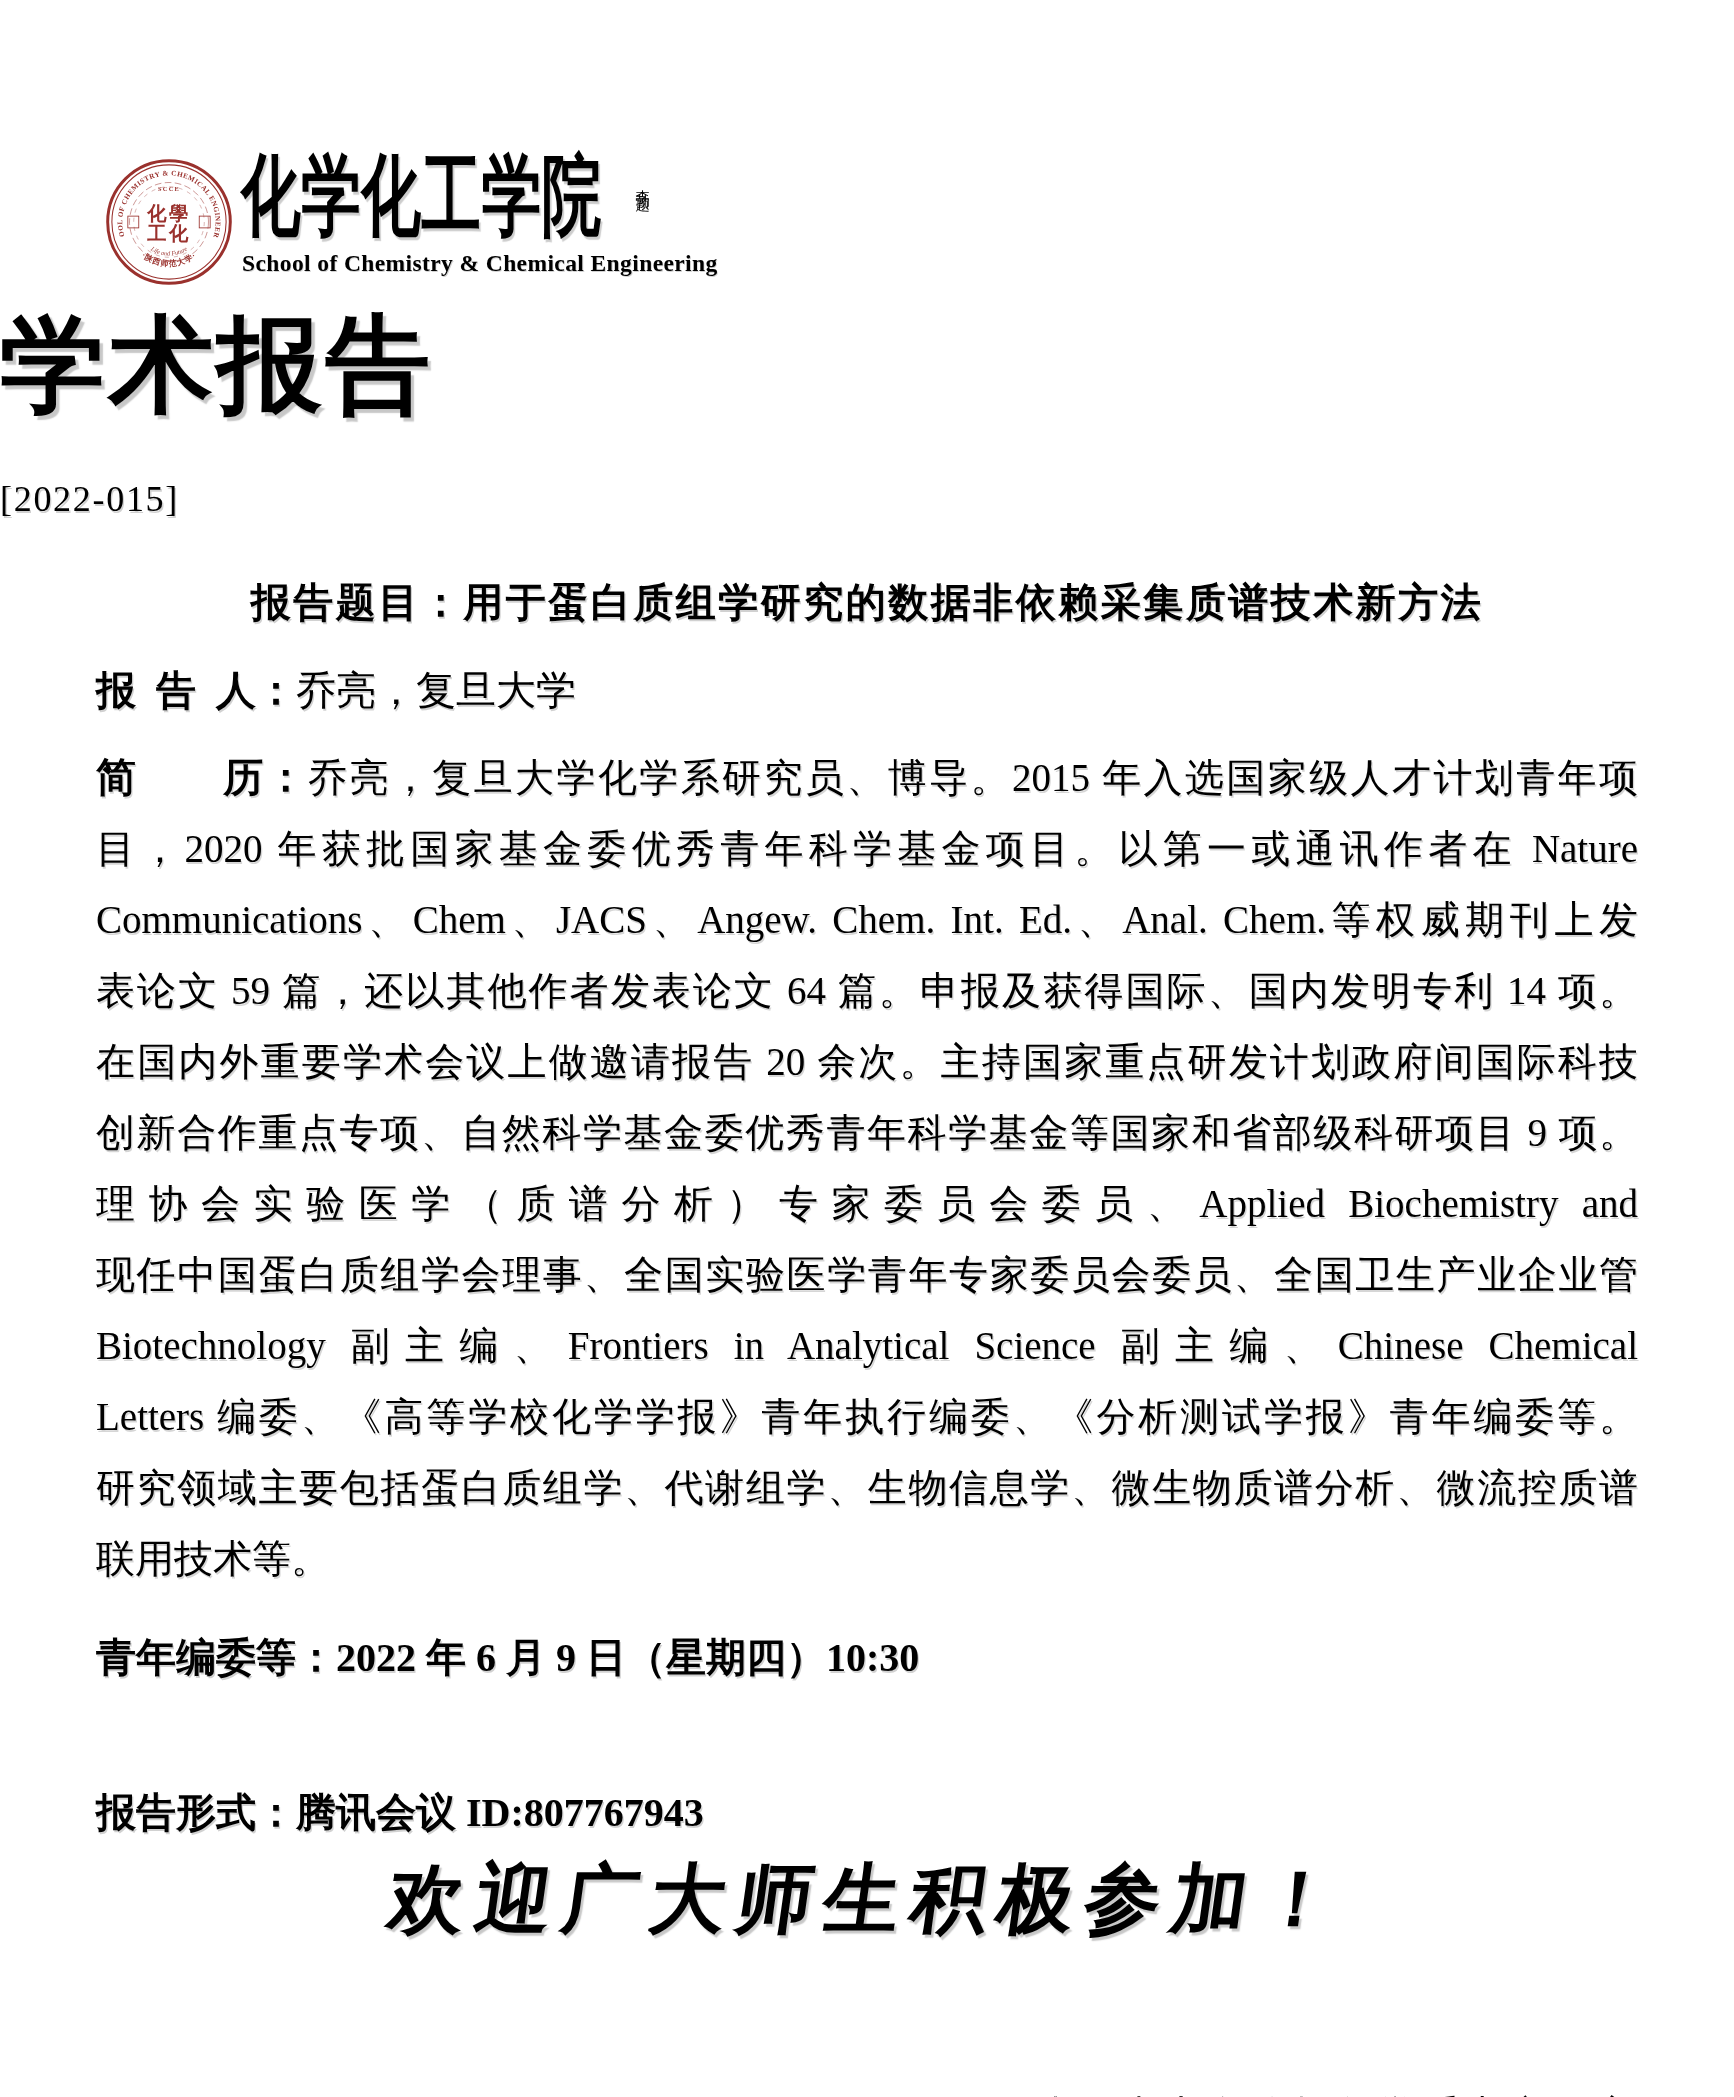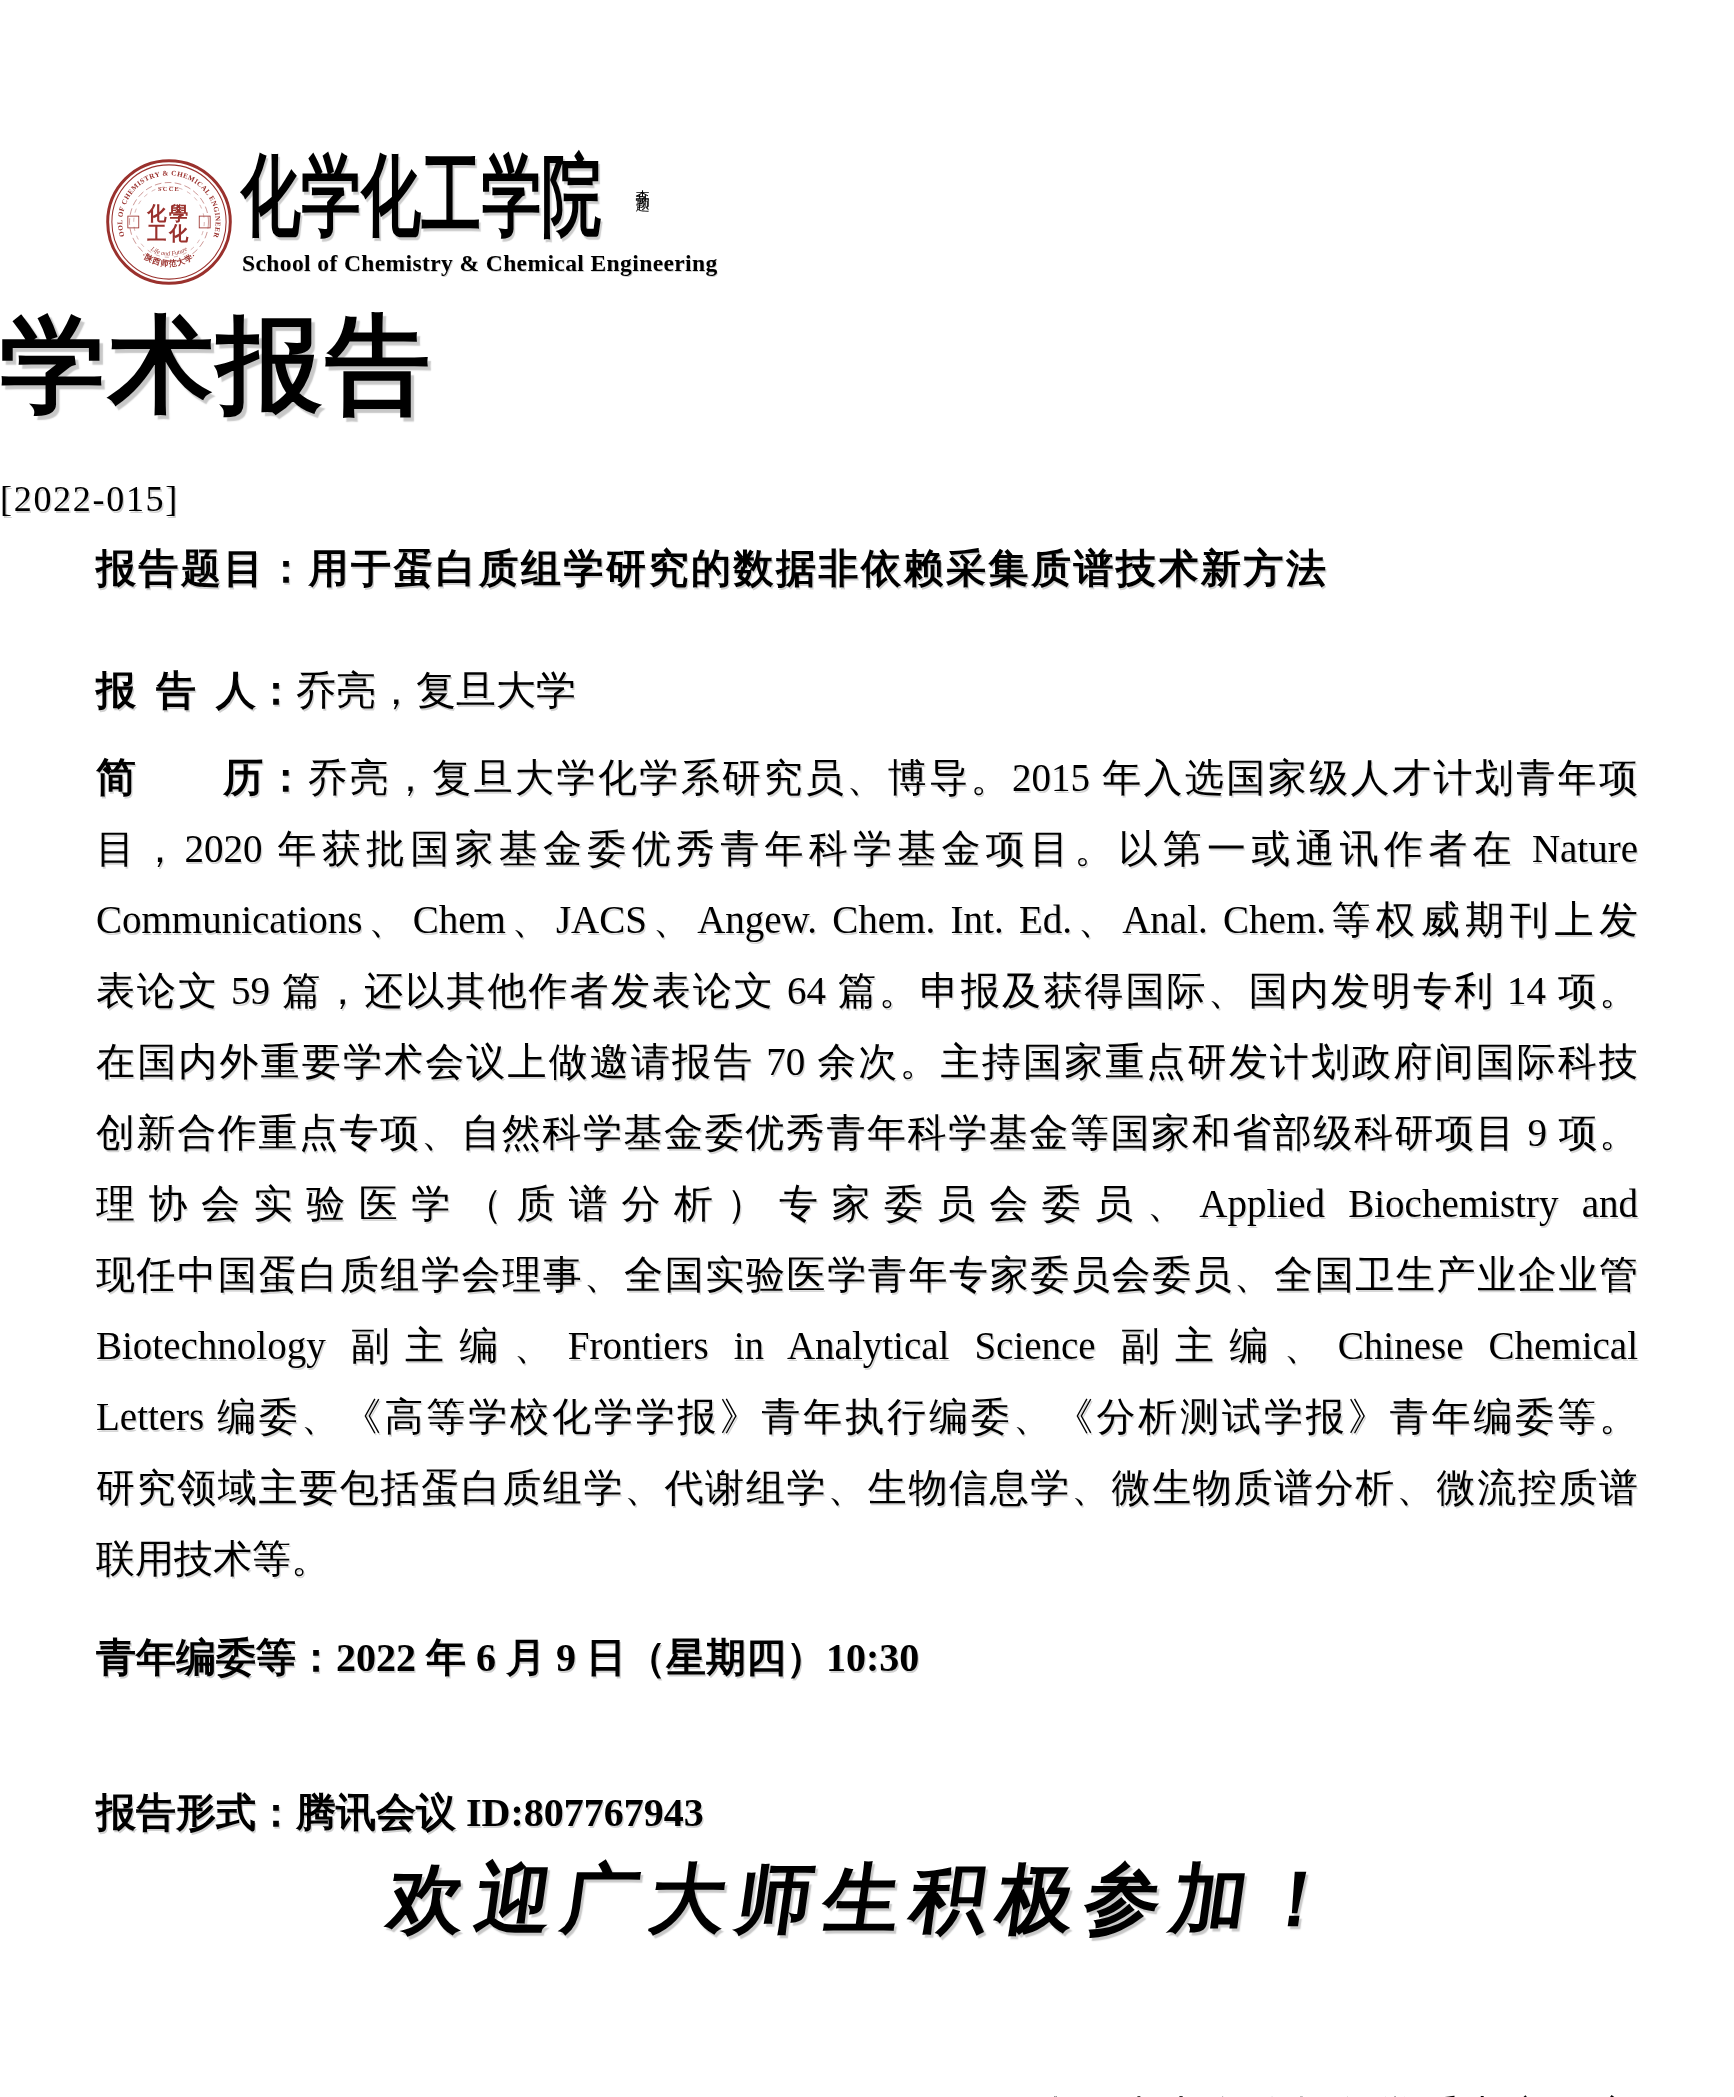--- a/index.html
+++ b/index.html
@@ -54,21 +54,21 @@
   
   .field-line {
     position: absolute; left: 96px; right: 96px;
     font-size: 40px; line-height: 1.2; white-space: nowrap;
     text-shadow: 1.3px 1.7px 0.4px rgba(0,0,0,0.18);
   }
   .field-label {
     font-family: "Liberation Sans", "DejaVu Sans", sans-serif;
     font-weight: 700;
   }
-  .topic-line   { top: 544px; letter-spacing: 2.5px; }
+  .topic-line   { top: 578px; letter-spacing: 2.5px; text-align: center; }
   .topic-line .field-value {
     font-family: "Liberation Sans", "DejaVu Sans", sans-serif; font-weight: 700;
   }
   .speaker-line { top: 666px; }
   .speaker-line .field-value {
     font-family: "Liberation Sans", "DejaVu Sans", sans-serif; font-weight: 400;
   }
   .time-line   { top: 1633px; }
   .format-line { top: 1788px; }
   .time-line .field-value, .format-line .field-value {
@@ -149,21 +149,21 @@
 
   <div class="field-line speaker-line">
     <span class="field-label">报 告 人：</span><span class="field-value">乔亮，复旦大学</span>
   </div>
 
   <div class="bio">
     <div class="bio-line"><span class="field-label">简　　历：</span><span>乔亮，复旦大学化学系研究员、博导。2015 年入选国家级人才计划青年项</span></div>
     <div class="bio-line">目，2020 年获批国家基金委优秀青年科学基金项目。以第一或通讯作者在 Nature</div>
     <div class="bio-line">Communications、Chem、JACS、Angew. Chem. Int. Ed.、Anal. Chem.等权威期刊上发</div>
     <div class="bio-line">表论文 59 篇，还以其他作者发表论文 64 篇。申报及获得国际、国内发明专利 14 项。</div>
-    <div class="bio-line">在国内外重要学术会议上做邀请报告 70 余次。主持国家重点研发计划政府间国际科技</div>
+    <div class="bio-line">在国内外重要学术会议上做邀请报告 20 余次。主持国家重点研发计划政府间国际科技</div>
     <div class="bio-line">创新合作重点专项、自然科学基金委优秀青年科学基金等国家和省部级科研项目 9 项。</div>
     <div class="bio-line">理协会实验医学（质谱分析）专家委员会委员、Applied Biochemistry and</div>
     <div class="bio-line">现任中国蛋白质组学会理事、全国实验医学青年专家委员会委员、全国卫生产业企业管</div>
     <div class="bio-line">Biotechnology 副主编、Frontiers in Analytical Science 副主编、Chinese Chemical</div>
     <div class="bio-line">Letters 编委、《高等学校化学学报》青年执行编委、《分析测试学报》青年编委等。</div>
     <div class="bio-line">研究领域主要包括蛋白质组学、代谢组学、生物信息学、微生物质谱分析、微流控质谱</div>
     <div class="bio-line bio-last">联用技术等。</div>
   </div>
 
   <div class="field-line time-line">

